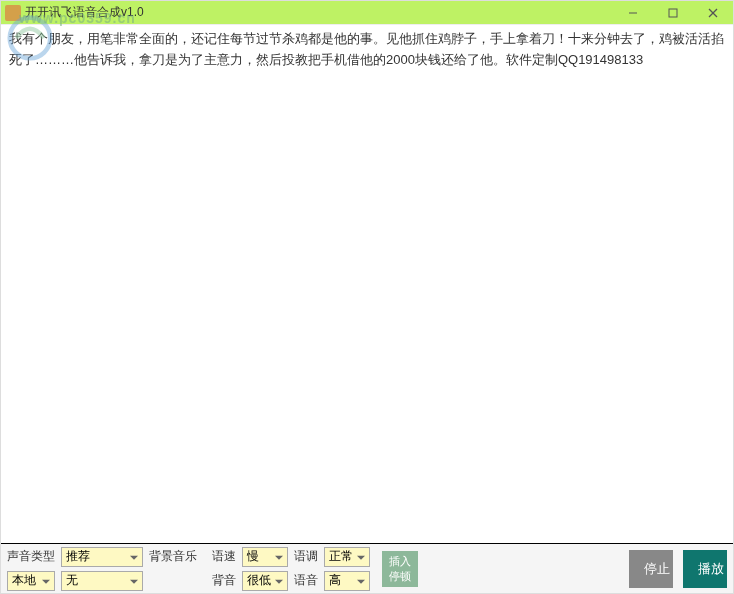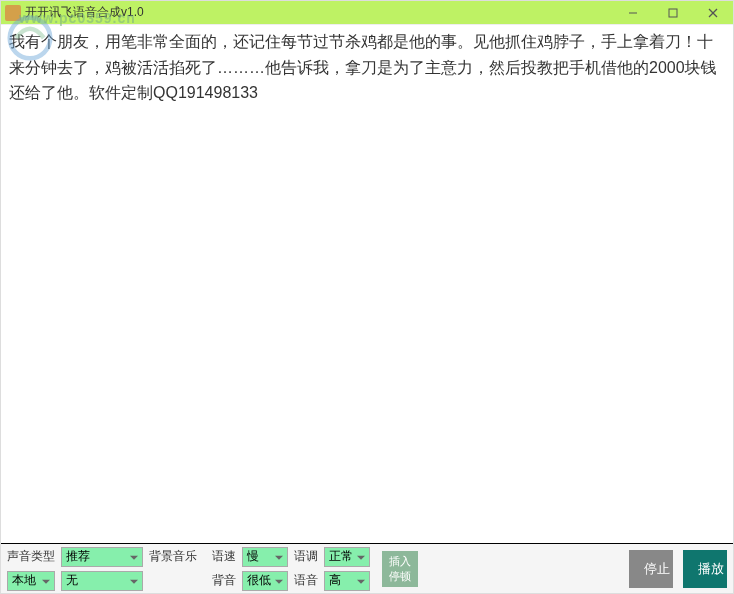--- a/index.html
+++ b/index.html
@@ -61,21 +61,21 @@
       font-size: 10px;
     }
     .content {
       padding: 4px 8px;
       height: calc(100% - 24px - 50px);
       overflow: hidden;
       background: #fff;
       position: relative;
     }
     .text-body {
-      font-size: 16px;
+      font-size: 13px;
       color: #333;
       line-height: 1.6;
       word-break: break-all;
     }
     .watermark {
       position: absolute;
       top: 12px;
       left: 18px;
       font-size: 26px;
       font-weight: bold;
@@ -117,21 +117,21 @@
       align-items: center;
     }
     .lbl {
       font-size: 12px;
       color: #333;
       white-space: nowrap;
     }
     .sel {
       height: 20px;
       border: 1px solid #aaa;
-      background: #86efac;
+      background: #fef9c3;
       font-size: 12px;
       padding: 0 16px 0 4px;
       position: relative;
       display: inline-flex;
       align-items: center;
       min-width: 44px;
       cursor: pointer;
     }
     .sel::after {
       content: "";

